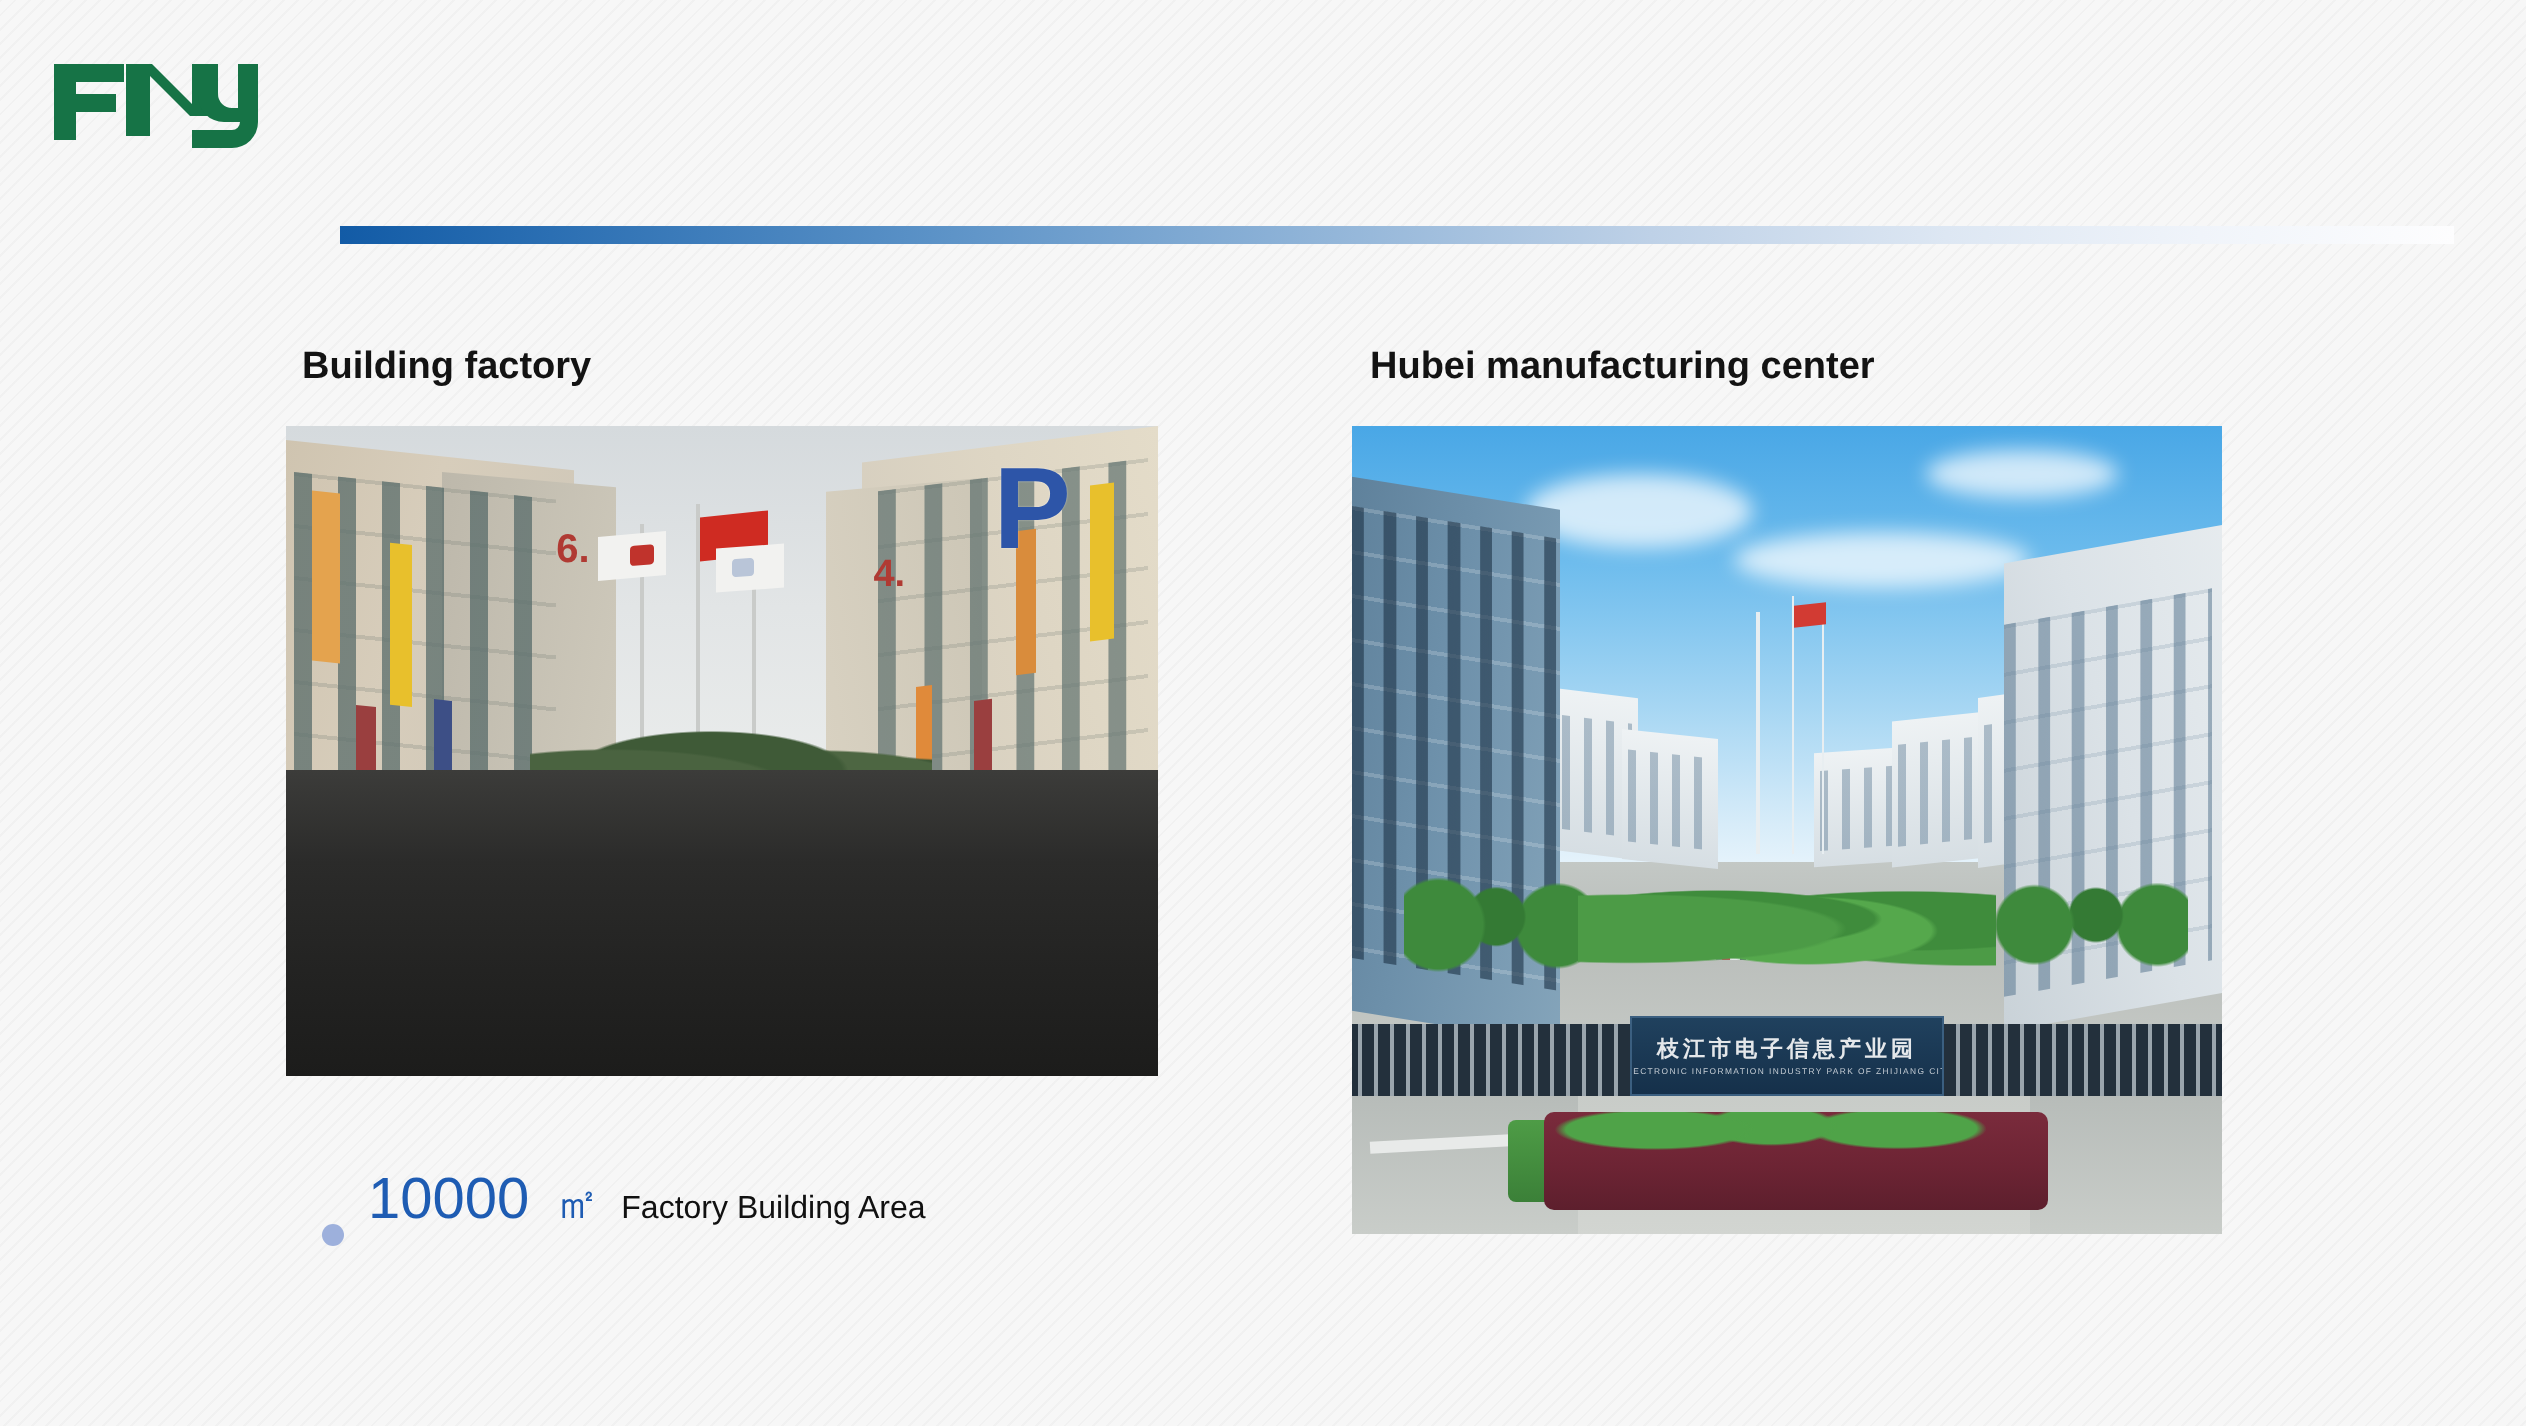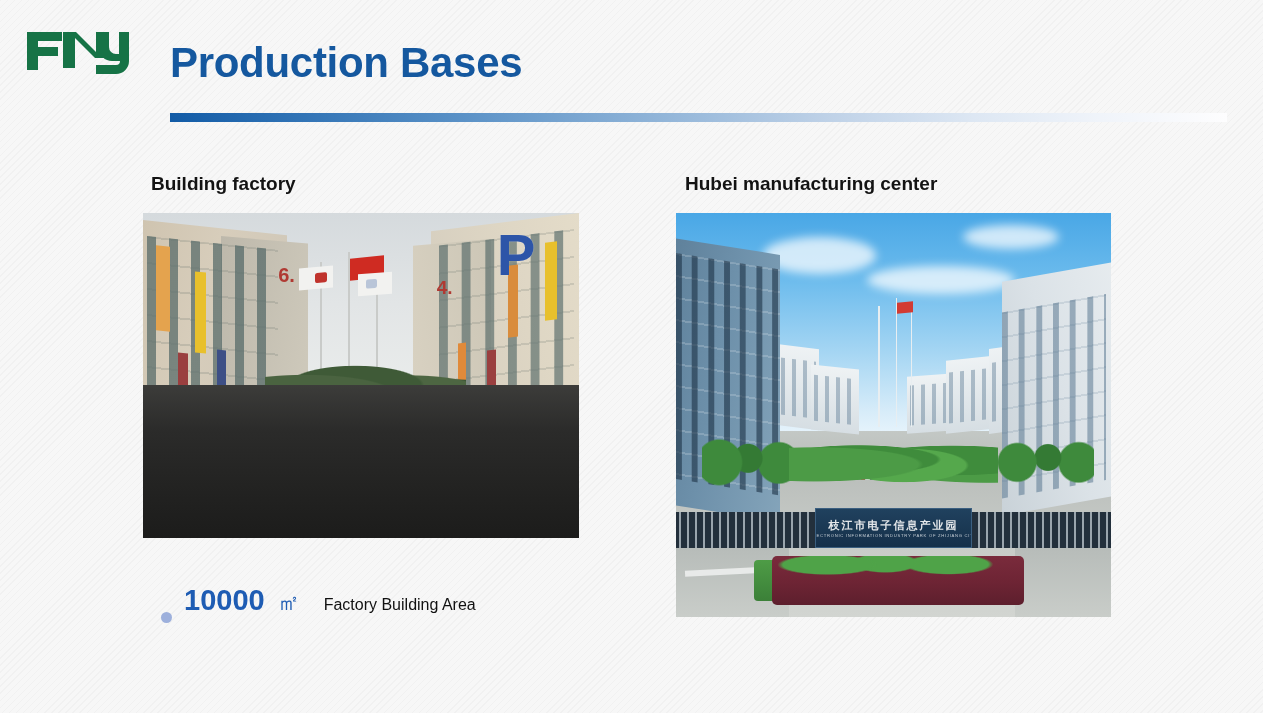--- a/index.html
+++ b/index.html
@@ -376,58 +376,57 @@
   .stat-dot {
     position: absolute;
     left: 161px;
     top: 612px;
     width: 11px; height: 11px;
     border-radius: 50%;
     background: #9db0dc;
   }
   .stat-number {
     font-size: 29px;
-    font-weight: bold;
+    font-weight: normal;
     color: #1e5cb3;
     line-height: 1;
     margin-left: 24px;
   }
   .stat-unit {
     font-size: 22px;
     font-weight: normal;
     color: #1e5cb3;
     line-height: 1;
     margin-left: 13px;
   }
   .stat-label {
     font-size: 16px;
     color: #111111;
     line-height: 1;
-    margin-left: 24px;
+    margin-left: 11px;
   }
 </style>
 </head>
 <body>
 
 <div class="slide">
 
   <div class="logo">
     <svg viewBox="0 0 220 100" width="110" height="50" aria-label="FNY logo">
       <g fill="#167346">
 
         <path d="M6 14 h70 v18 h-48 v12 h40 v18 h-40 v28 h-22 z"></path>
 
         <path d="M78 14 h26 l40 40 v-40 h24 v52 h-26 l-40 -40 v60 h-24 z"></path>
 
         <path d="M150 14 h20 v30 a14 14 0 0 0 14 14 h6 v-44 h20 v58 a26 26 0 0 1 -26 26 h-40 v-18 h40 a8 8 0 0 0 8 -8 h-16 a26 26 0 0 1 -26 -26 z"></path>
       </g>
     </svg>
   </div>
 
-  <h1 class="title">Production Bases</h1>
   <div class="title-rule"></div>
 
   <div class="caption left">Building factory</div>
 
   <div class="photo left p1">
     <div class="scene">
       <div class="p1-sky"></div>
 
       <div class="p1-bl"></div>
       <div class="p1-bl2"></div>

